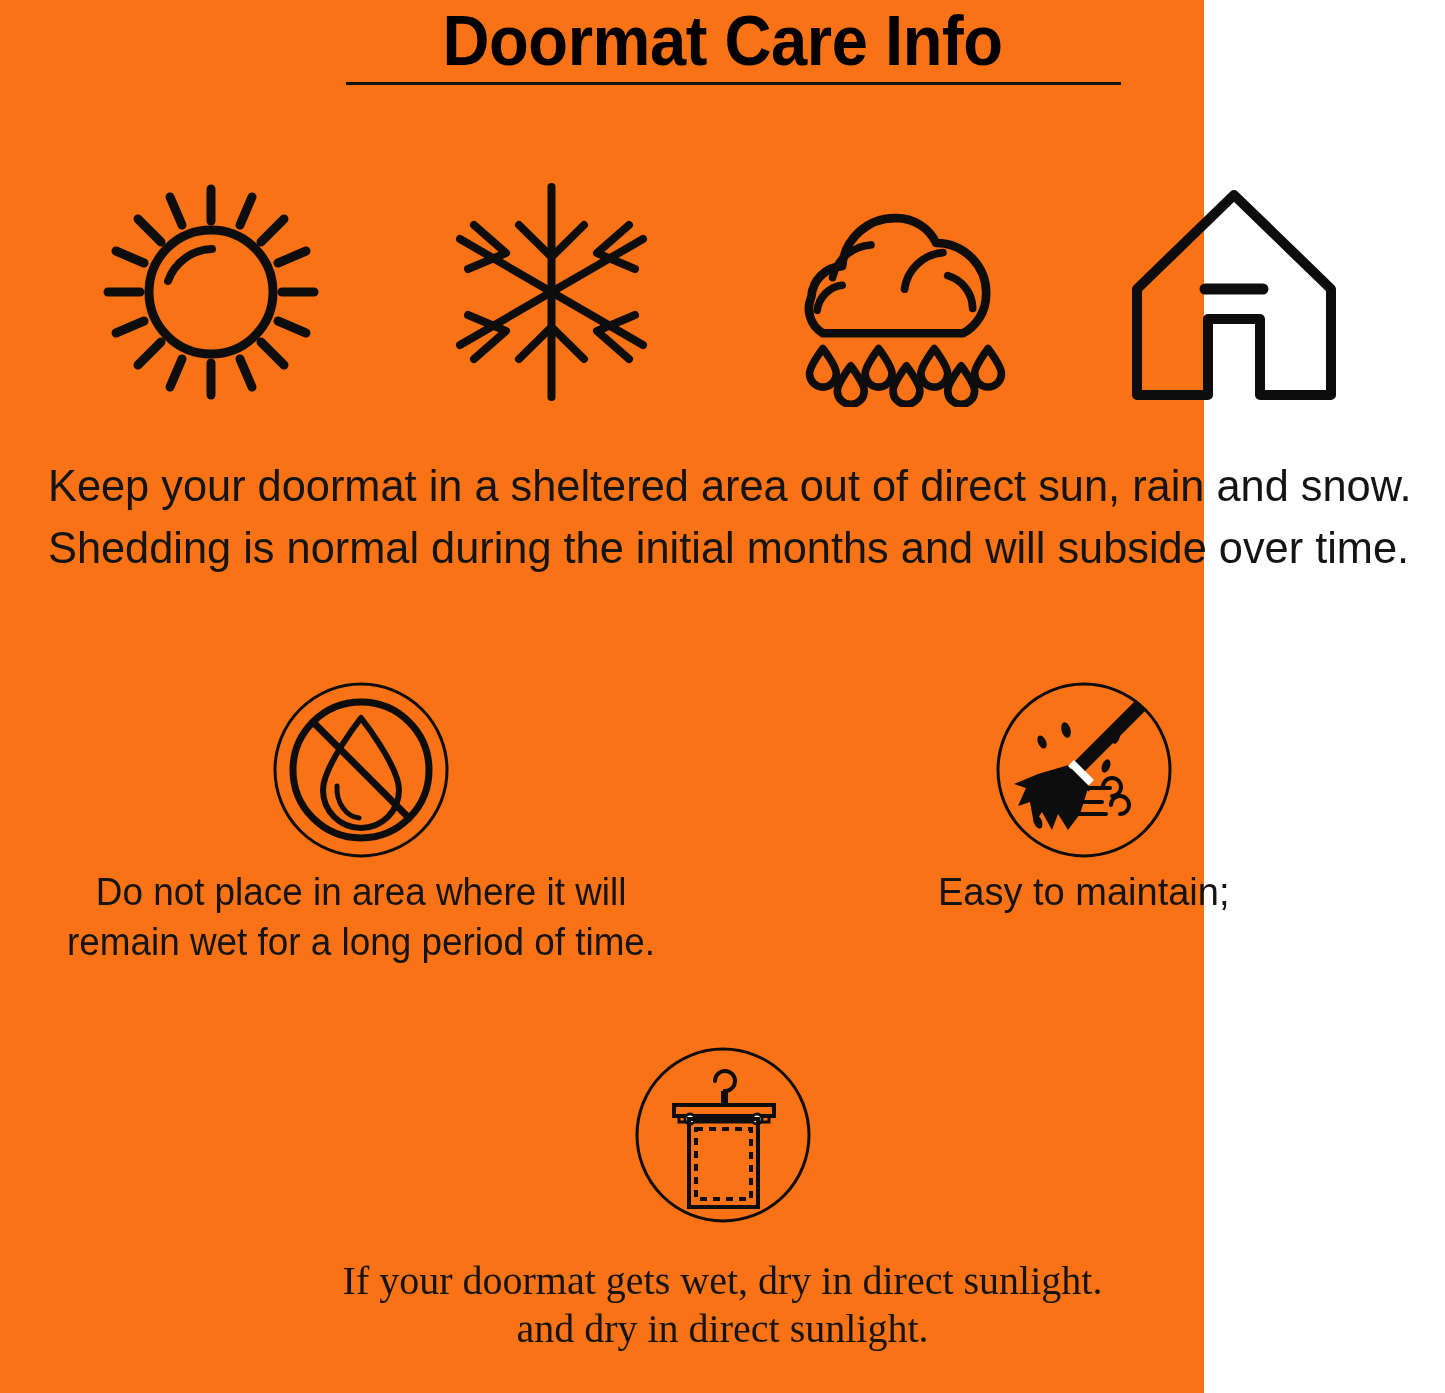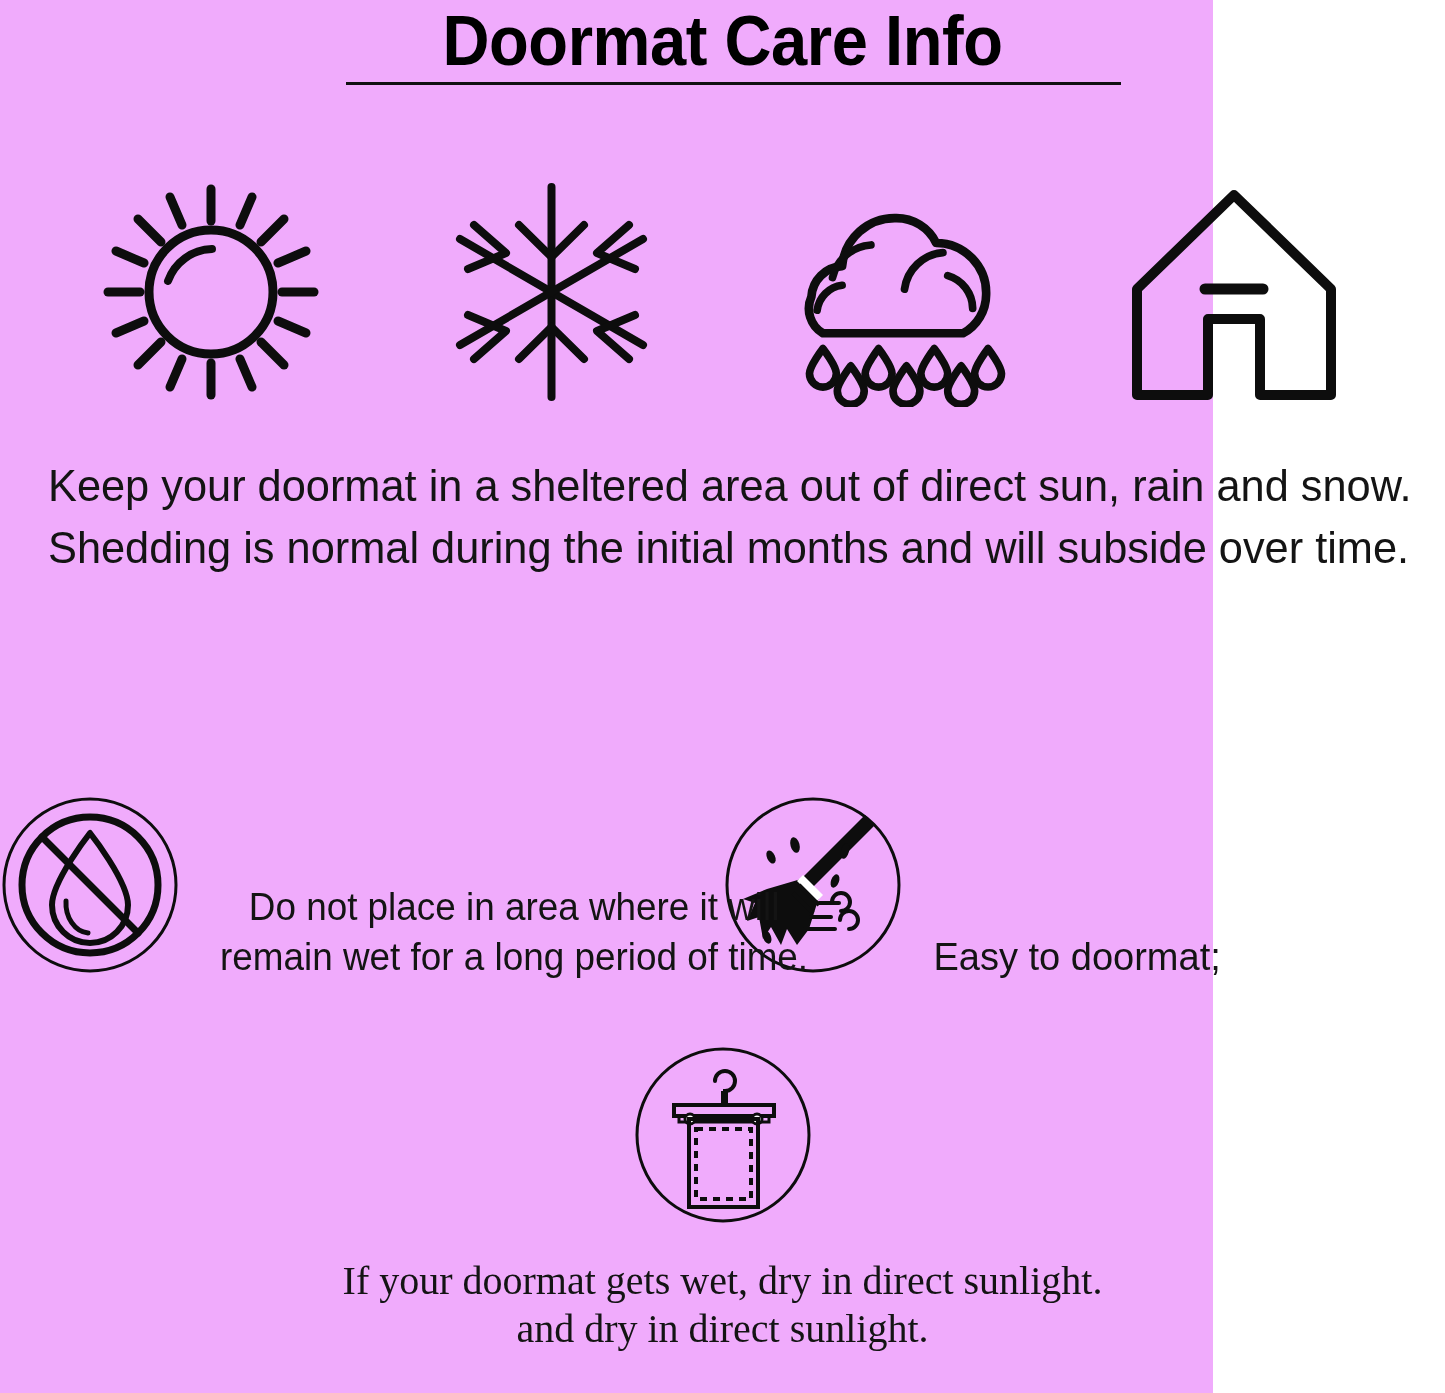--- a/index.html
+++ b/index.html
@@ -14,22 +14,21 @@
     font-family: "Liberation Sans", "DejaVu Sans", sans-serif;
     color: #0d0d0d;
     overflow: hidden;
     position: relative;
   }
 
   .sheet {
     position: relative;
     width: 1204px;
     height: 1393px;
-    background: #f0abfc;
-    padding-left: 9px;
+    background: #f97316;
   }
 
   
   .title-block {
     position: absolute;
     left: 0;
     top: 0;
     width: 1445px;
     text-align: center;
   }
@@ -103,23 +102,22 @@
     position: absolute;
     left: 0;
     top: 672px;
     width: 1445px;
     height: 310px;
     display: flex;
   }
   .col {
     width: 50%;
     display: flex;
-    flex-direction: row;
-    align-items: flex-end;
-    gap: 31px;
+    flex-direction: column;
+    align-items: center;
   }
   .col .circle-icon-wrap {
     height: 195px;
     display: flex;
     align-items: center;
     justify-content: center;
   }
   .caption {
     margin: 0;
     text-align: center;
@@ -319,21 +317,21 @@
           <g fill="none" stroke="#0d0d0d" stroke-width="4" stroke-linecap="round">
             <line x1="96" y1="108" x2="116" y2="108"></line>
             <line x1="88" y1="122" x2="108" y2="122"></line>
             <path d="M118 116 a9 9 0 1 0 -9 -9"></path>
             <line x1="82" y1="134" x2="112" y2="134"></line>
             <path d="M126 134 a9 9 0 1 0 -9 -9"></path>
           </g>
         </svg>
       </div>
       <p class="caption">
-        <span>Easy to doormat;</span><br>
+        <span>Easy to maintain;</span><br>
       </p>
     </div>
 
   </div>
 
   <div class="bottom">
     <div class="circle-icon-wrap">
       <svg width="180" height="180" viewBox="0 0 180 180">
         <circle cx="90" cy="90" r="86" fill="none" stroke="#0d0d0d" stroke-width="3"></circle>
 

